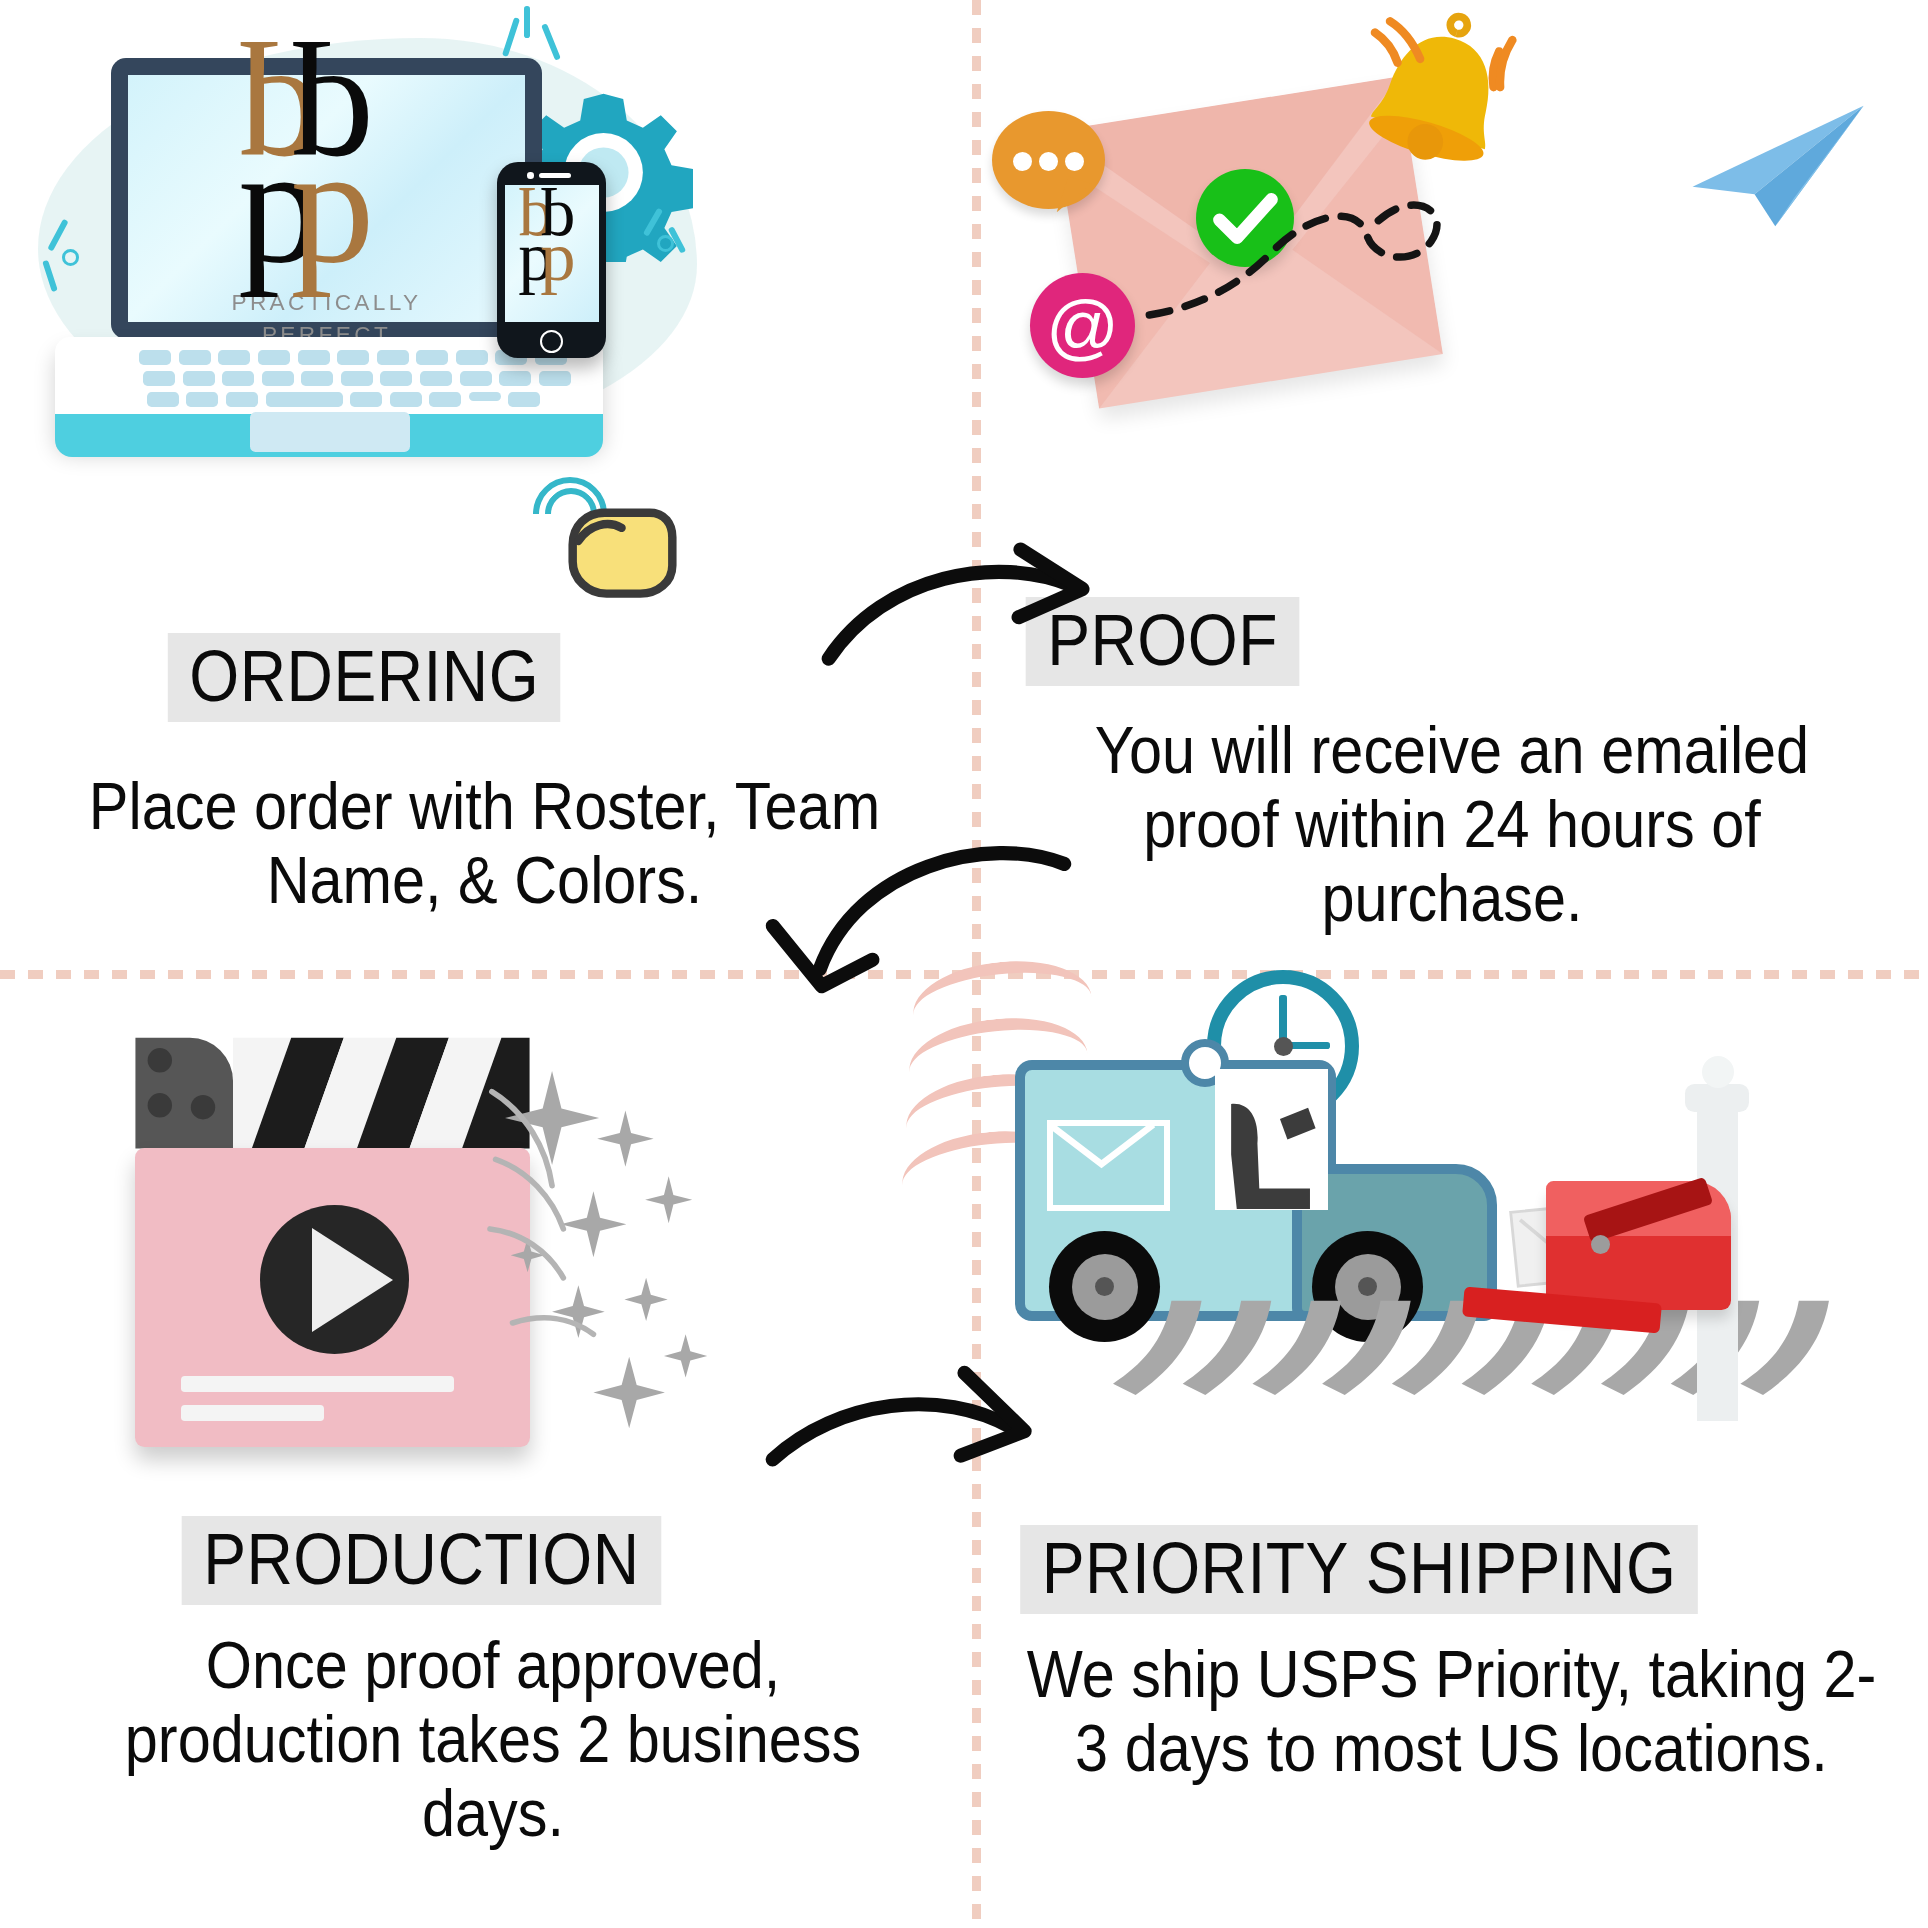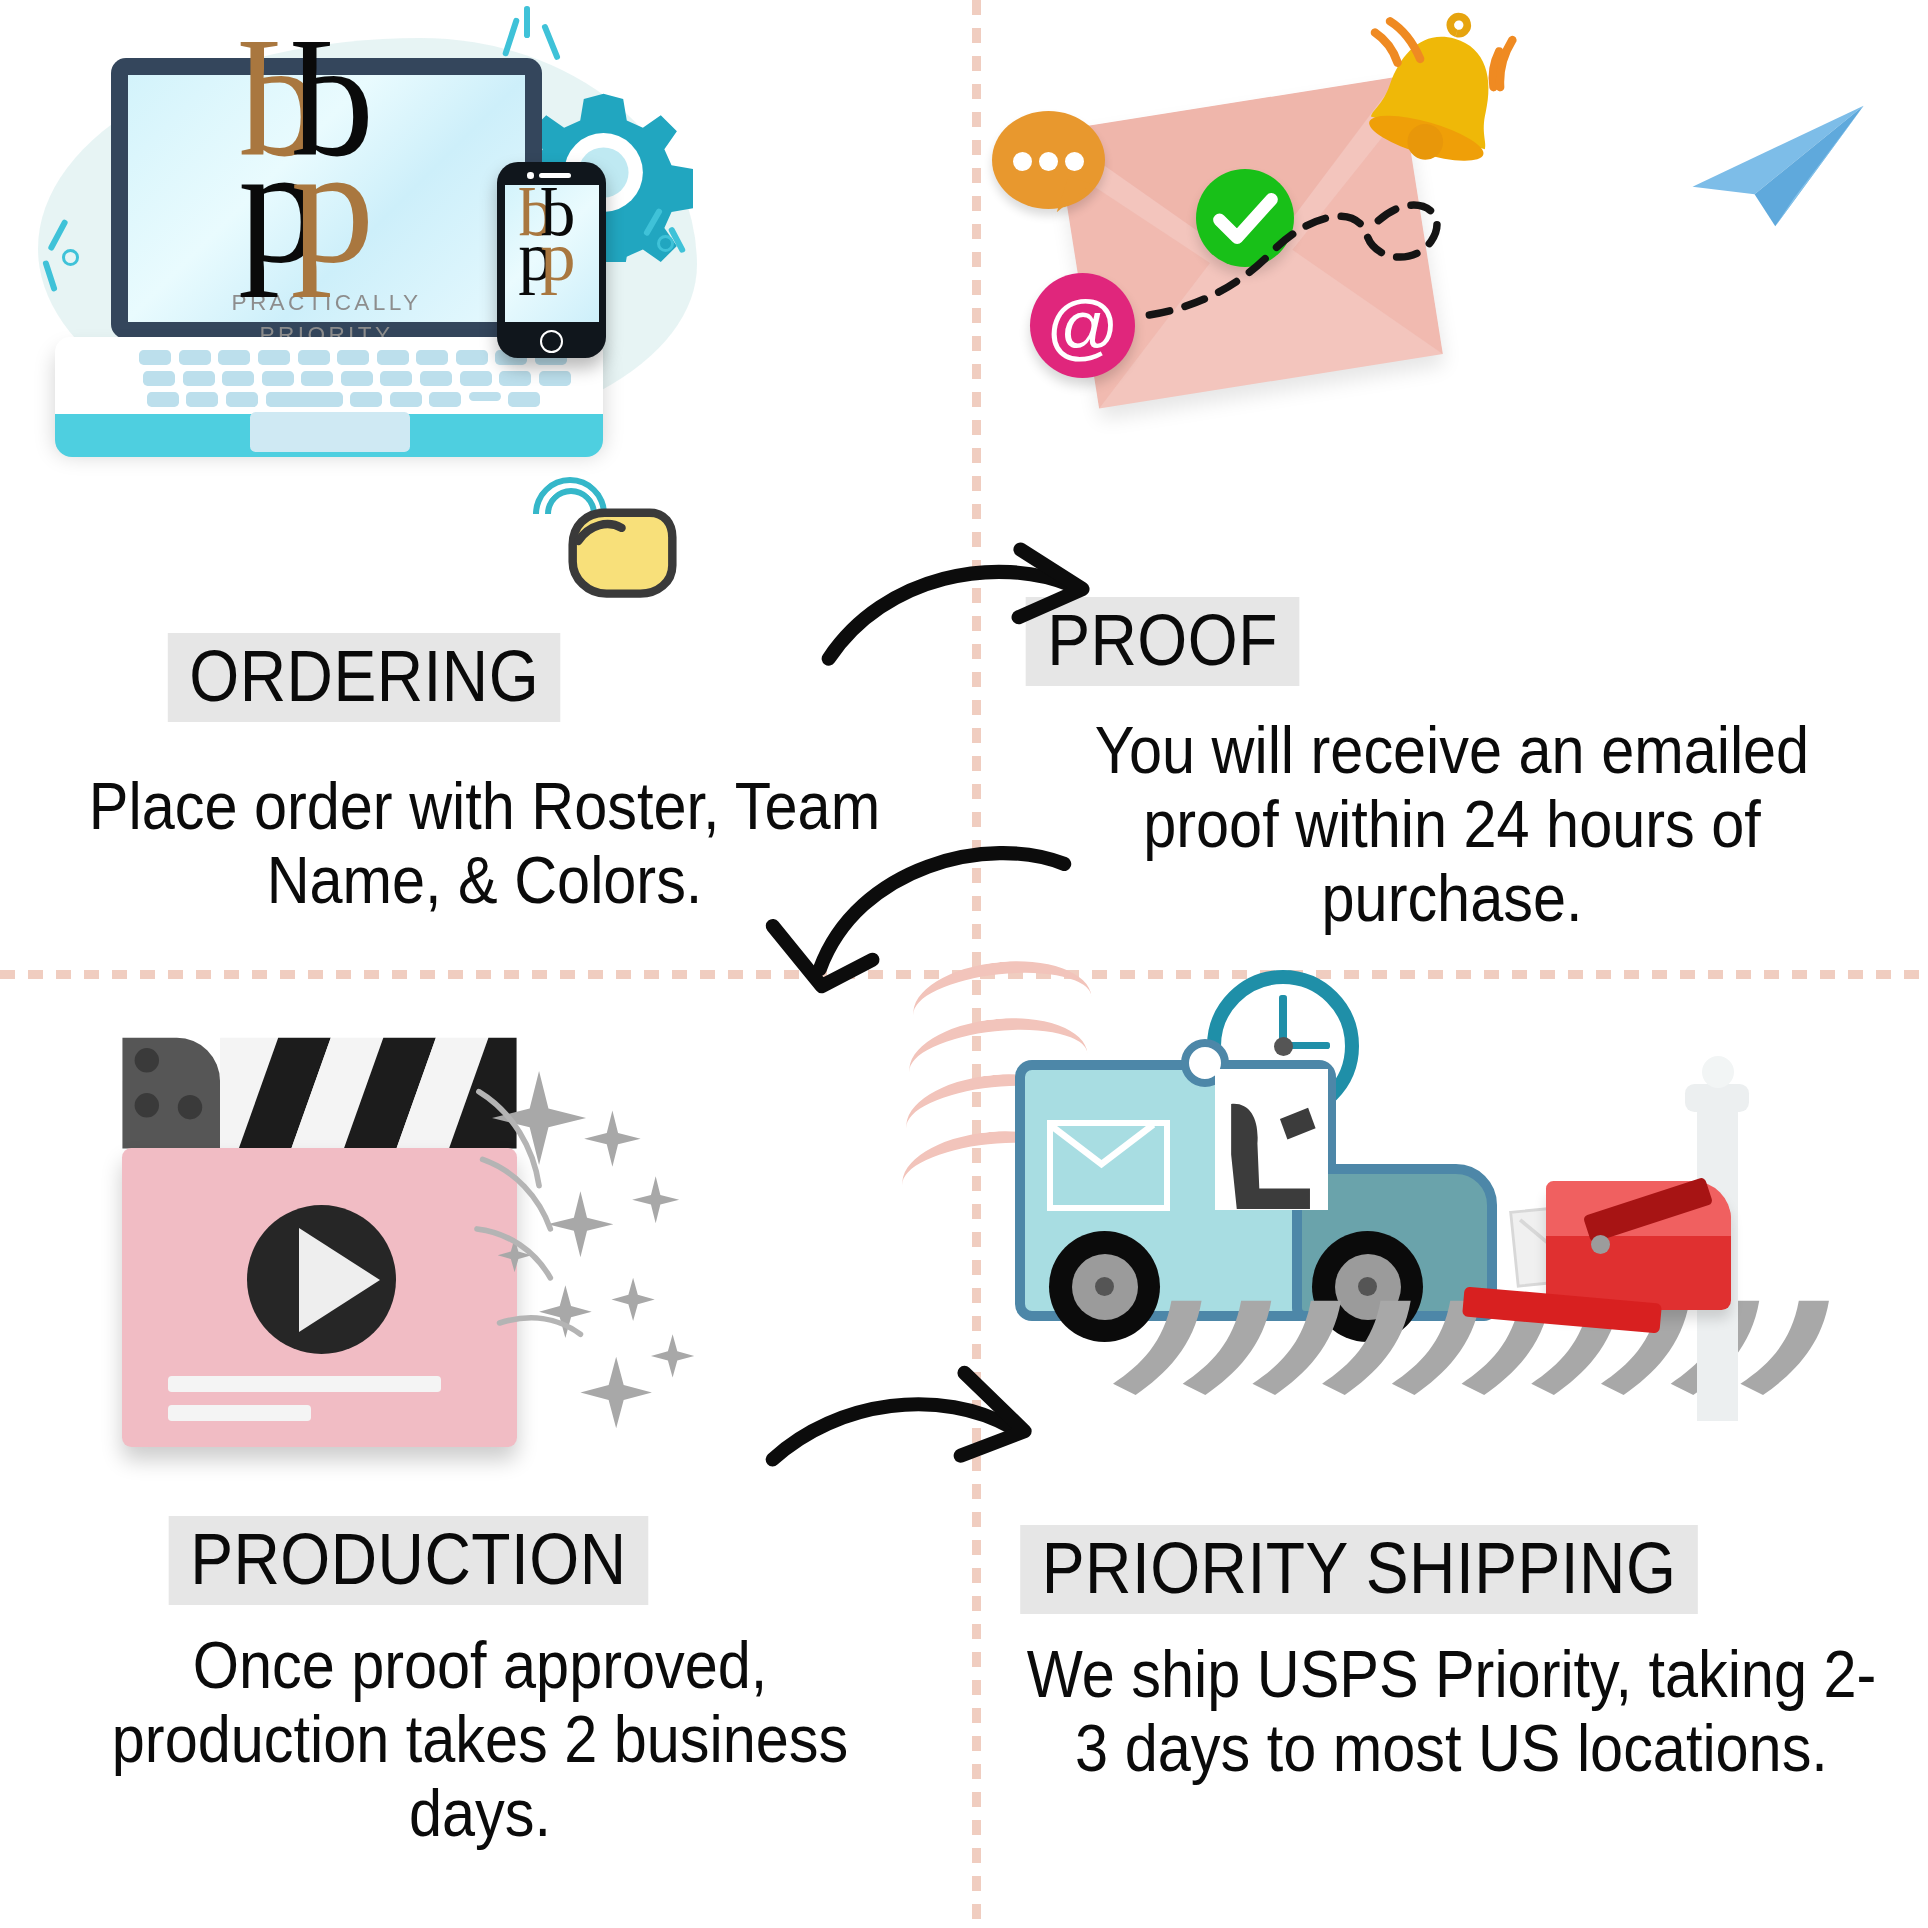--- a/index.html
+++ b/index.html
@@ -12,21 +12,21 @@
     background-image:linear-gradient(to bottom,#f0cdc0 0 15px,transparent 15px 28px);
     background-size:9.4px 28px;}
   .div-h{position:absolute;left:0;top:970px;width:1928px;height:9.4px;
     background-image:linear-gradient(to right,#f0cdc0 0 15px,transparent 15px 28px);
     background-size:28px 9.4px;}
 
   
   .quad{position:absolute;}
   #q-order{left:0;top:0;width:972px;height:970px;}
   #q-proof{left:981px;top:0;width:947px;height:970px;}
-  #q-prod{left:0;top:979px;width:972px;height:949px;}
+  #q-prod{left:13px;top:979px;width:972px;height:949px;}
   #q-ship{left:981px;top:979px;width:947px;height:949px;}
 
   
   .steplabel{position:absolute;background:#e6e6e6;display:inline-block;
     padding:5.6px 24.5px 9.4px 24.5px;font-size:73px;line-height:1.02;
     font-weight:400;letter-spacing:0.5px;color:#0a0a0a;white-space:nowrap;
     font-family:"Liberation Sans", sans-serif;transform:scaleX(.88);}
   .stepbody{position:absolute;font-size:66px;line-height:1.12;
     color:#0b0b0b;text-align:center;font-family:"Liberation Sans", sans-serif;
     transform:scaleX(.9);}
@@ -126,21 +126,21 @@
     <div class="laptop-lid" style="left:111px;top:58px;width:431px;height:281px;"></div>
     <div class="laptop-screen" style="left:128px;top:75px;width:397px;height:247px;"></div>
 
     <div class="logo-wrap" style="left:222px;top:92px;width:209px;">
       <div class="logo-mono">
         <div class="lg" style="left:5.6px;top:-41px;color:#a9773f;transform:scaleX(-1) rotate(180deg);">p</div>
         <div class="lg" style="left:58px;top:-41px;color:#0a0a0a;transform:scaleX(-1) rotate(180deg);">p</div>
         <div class="lg" style="left:5.6px;top:28px;color:#0a0a0a;">p</div>
         <div class="lg" style="left:58px;top:28px;color:#a9773f;">p</div>
       </div>
-      <div class="logo-txt" style="margin-top:-7.5px;">PRACTICALLY PRIORITY</div>
+      <div class="logo-txt" style="margin-top:-7.5px;">PRACTICALLY PERFECT</div>
       <div class="logo-txt" style="margin-top:0;">PRINTABLES</div>
     </div>
 
     <div class="laptop-base" style="left:55px;top:337px;width:548px;height:105px;"></div>
     <div class="laptop-lip" style="left:55px;top:414px;width:548px;height:43px;"></div>
 
     <div style="position:absolute;left:0;top:0;">
       <div class="key" style="left:139px;top:350px;width:32px;height:15px;"></div>
       <div class="key" style="left:179px;top:350px;width:32px;height:15px;"></div>
       <div class="key" style="left:218px;top:350px;width:32px;height:15px;"></div>

